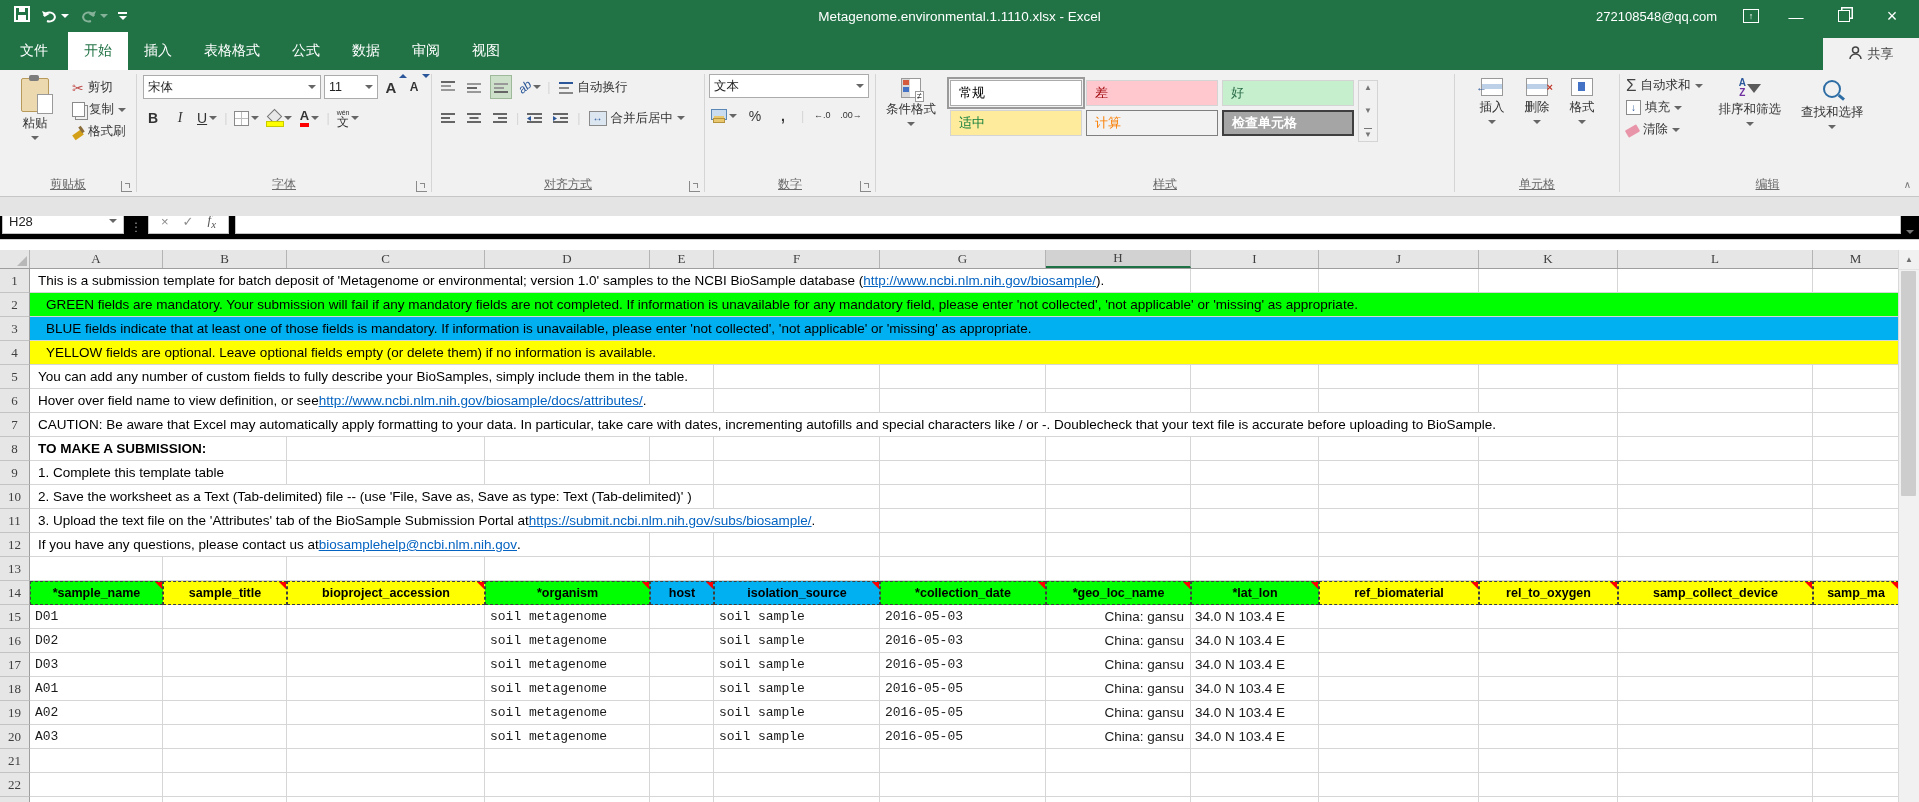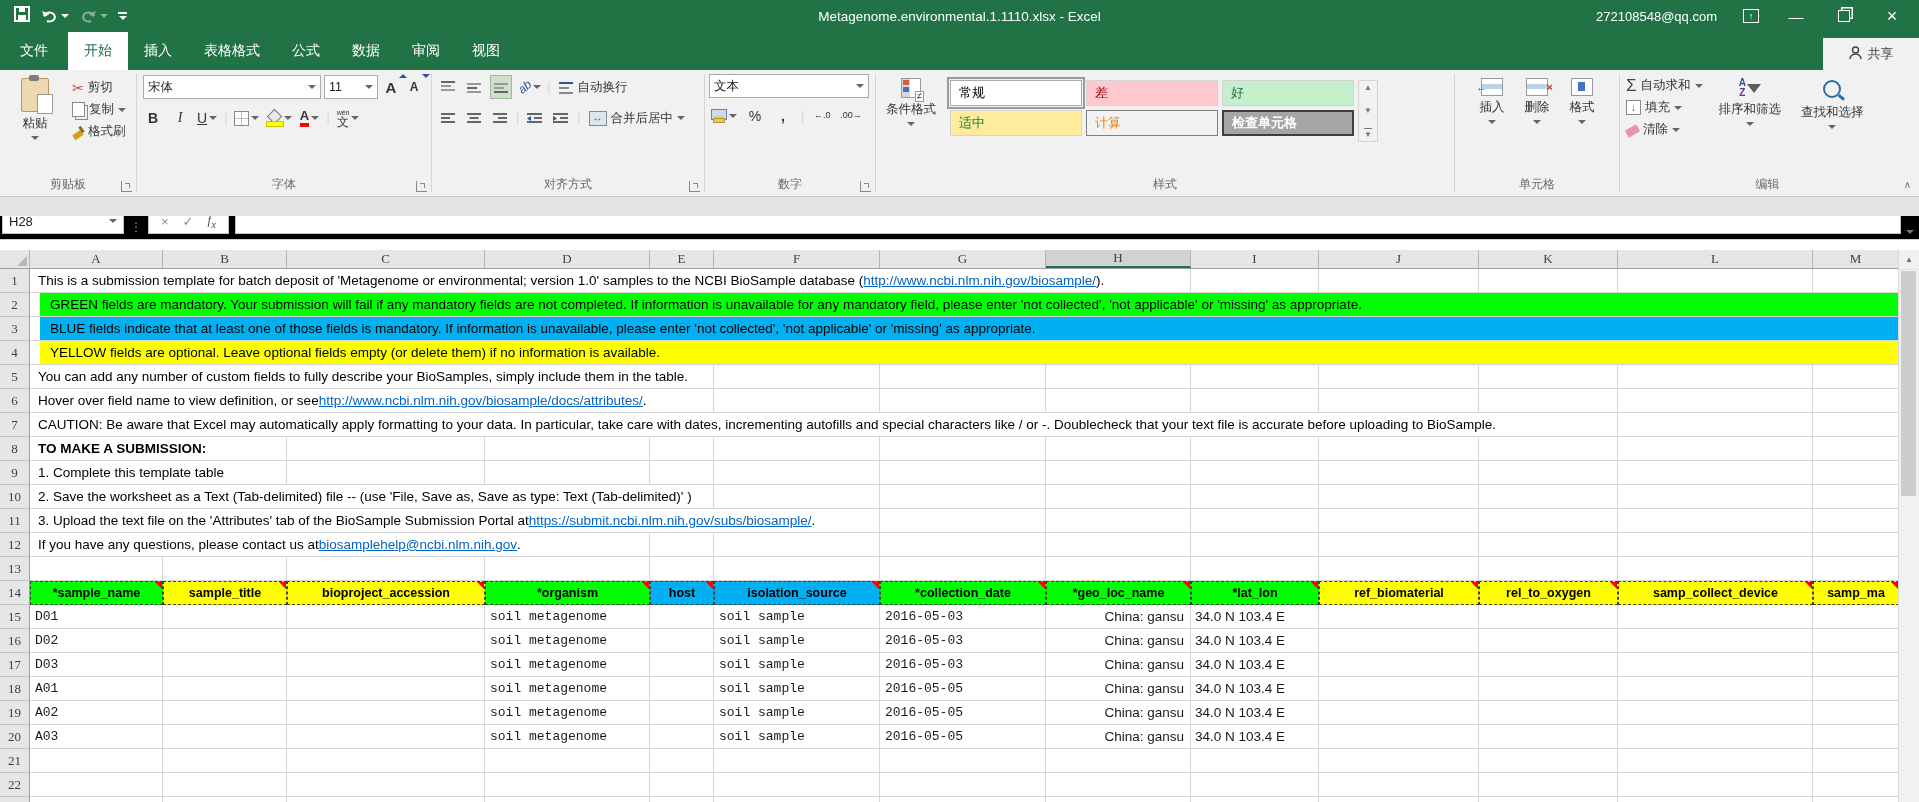--- a/index.html
+++ b/index.html
@@ -22,21 +22,21 @@
   
   .tabrow{height:38px;background:#217346;display:flex;align-items:stretch;color:#fff;position:relative;}
   .tab{padding:0 16px;display:flex;align-items:center;font-size:14px;cursor:default;}
   .tab.file{padding:0 20px;}
   .tab.active{background:#fff;color:#217346;}
   .tellme{display:flex;align-items:center;gap:6px;font-size:14px;padding:0 14px;}
   .sharebox{position:absolute;right:0;top:6px;width:96px;height:32px;background:#f1f1f1;color:#444;display:flex;align-items:center;justify-content:center;gap:6px;font-size:13px;}
   
   .ribbon{height:126px;background:#f1f1f1;border-bottom:1px solid #c6c6c6;display:flex;position:relative;}
   .rgroup{position:relative;display:flex;flex-direction:column;}
-  .rgroup .glabel{position:absolute;bottom:3px;left:0;right:0;text-align:center;font-size:12px;color:#696969;}
+  .rgroup .glabel{position:absolute;bottom:3px;left:0;right:0;text-align:center;font-size:12px;color:#696969;text-decoration:underline;}
   .gsep{width:1px;background:#d5d5d5;margin:4px 0;}
   .launcher{position:absolute;bottom:4px;right:4px;width:10px;height:10px;border-left:1px solid #8a8a8a;border-bottom:1px solid #8a8a8a;}
   .launcher:after{content:"";position:absolute;right:2px;top:2px;width:4px;height:4px;border-right:1px solid #8a8a8a;border-top:1px solid #8a8a8a;}
   .gbody{flex:1;display:flex;padding:4px 4px 20px 4px;gap:4px;}
   .bigbtn{display:flex;flex-direction:column;align-items:center;justify-content:flex-start;gap:4px;padding:4px 6px;font-size:12.5px;color:#333;text-align:center;line-height:1.25;}
   .smallrow{display:flex;align-items:center;gap:4px;font-size:12.5px;color:#333;padding:1px 2px;}
   .stackcol{display:flex;flex-direction:column;justify-content:flex-start;gap:3px;}
   .combo{background:#fff;border:1px solid #ababab;display:flex;align-items:center;font-size:12.5px;color:#222;padding:0 4px;height:22px;}
   .combo .darr{border-top-color:#666;margin-left:auto;}
   .tbtn{display:flex;align-items:center;justify-content:center;height:22px;min-width:20px;color:#333;font-size:14px;}
@@ -126,21 +126,21 @@
   .colhead{display:flex;height:18px;background:#e6e6e6;border-bottom:1px solid #9e9e9e;}
   .ch{border-right:1px solid #b4b4b4;display:flex;align-items:center;justify-content:center;font-family:"Liberation Serif",serif;font-size:13px;color:#3f3f3f;box-sizing:border-box;}
   .ch.corner{position:relative;background:#e6e6e6;}
   .ch.corner:after{content:"";position:absolute;right:2px;bottom:2px;border-left:10px solid transparent;border-bottom:10px solid #b8b8b8;}
   .ch.sel{background:#d2d2d2;border-bottom:2px solid #1e7145;}
   .srow{display:flex;height:24px;position:relative;box-sizing:border-box;}
   .gut{width:30px;box-sizing:border-box;background:#e6e6e6;border-right:1px solid #9e9e9e;border-bottom:1px solid #c3c3c3;display:flex;align-items:center;justify-content:center;font-family:"Liberation Serif",serif;font-size:13px;color:#3f3f3f;flex:none;}
   .cell{box-sizing:border-box;border-right:1px solid #d6d6d6;border-bottom:1px solid #d6d6d6;height:24px;flex:none;display:flex;align-items:center;overflow:hidden;}
   .notetext{position:absolute;left:36px;top:0;height:23px;display:flex;align-items:center;background:#fff;padding:0 6px 0 2px;font-size:13.5px;color:#000;white-space:nowrap;z-index:2;}
   .notetext.bold{font-weight:bold;}
-  .band{position:absolute;left:40px;right:0;top:0;height:23px;display:flex;align-items:center;padding-left:10px;font-size:13.5px;color:#000;white-space:nowrap;border-bottom:1px solid #d6d6d6;}
+  .band{position:absolute;left:30px;right:0;top:0;height:23px;display:flex;align-items:center;padding-left:16px;font-size:13.5px;color:#000;white-space:nowrap;border-bottom:1px solid #d6d6d6;}
   .lnk{color:#0563c1;text-decoration:underline;}
   .hcell{box-sizing:border-box;height:24px;flex:none;display:flex;align-items:center;justify-content:center;font-size:12.5px;font-weight:bold;color:#000;border:1px dashed #3f3f3f;position:relative;overflow:hidden;}
   .hcell .tri{position:absolute;right:0;top:0;width:0;height:0;border-left:7px solid transparent;border-top:7px solid #ff0000;}
   .mono{font-family:"Liberation Mono","DejaVu Sans Mono",monospace;font-size:13px;color:#1a1a1a;padding-left:5px;}
   .sans-r{font-size:13.5px;color:#1a1a1a;justify-content:flex-end;padding-right:6px;}
   .sans-l{font-size:13.5px;color:#1a1a1a;padding-left:4px;}
   
   .vscroll{position:absolute;top:53px;right:0;width:20px;bottom:0;background:#f1f1f1;border-left:1px solid #d9d9d9;}
   .varrow{height:19px;display:flex;align-items:center;justify-content:center;font-size:8px;color:#707070;border-bottom:1px solid #e3e3e3;}
   .vthumb{position:absolute;top:21px;left:2px;width:15px;height:225px;background:#cdcdcd;border-radius:1px;}

